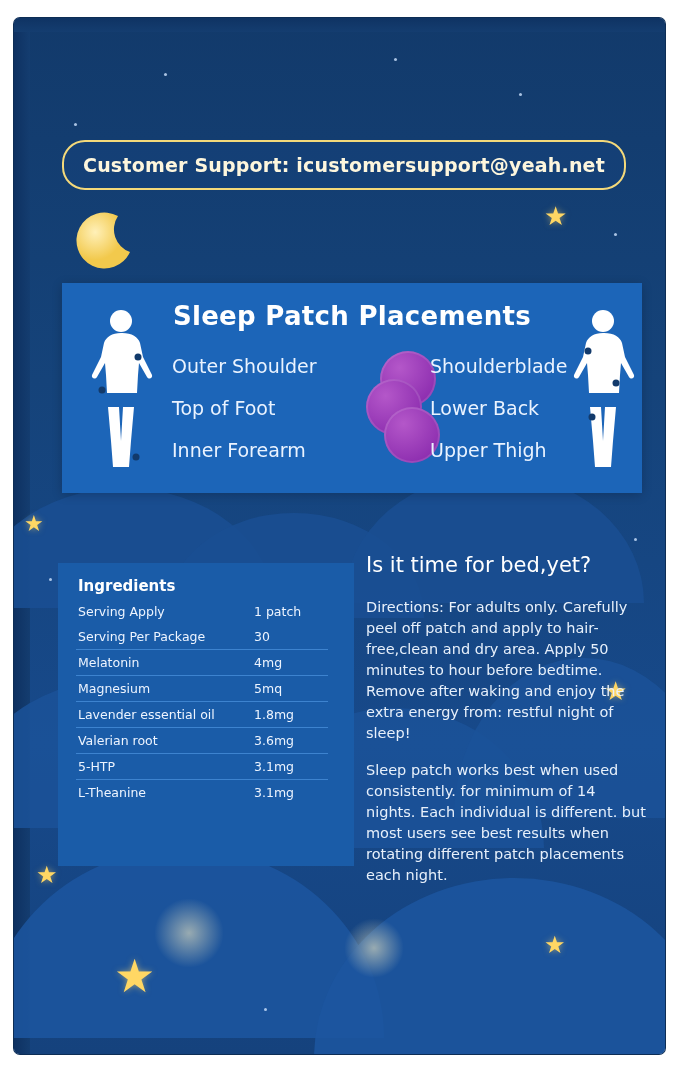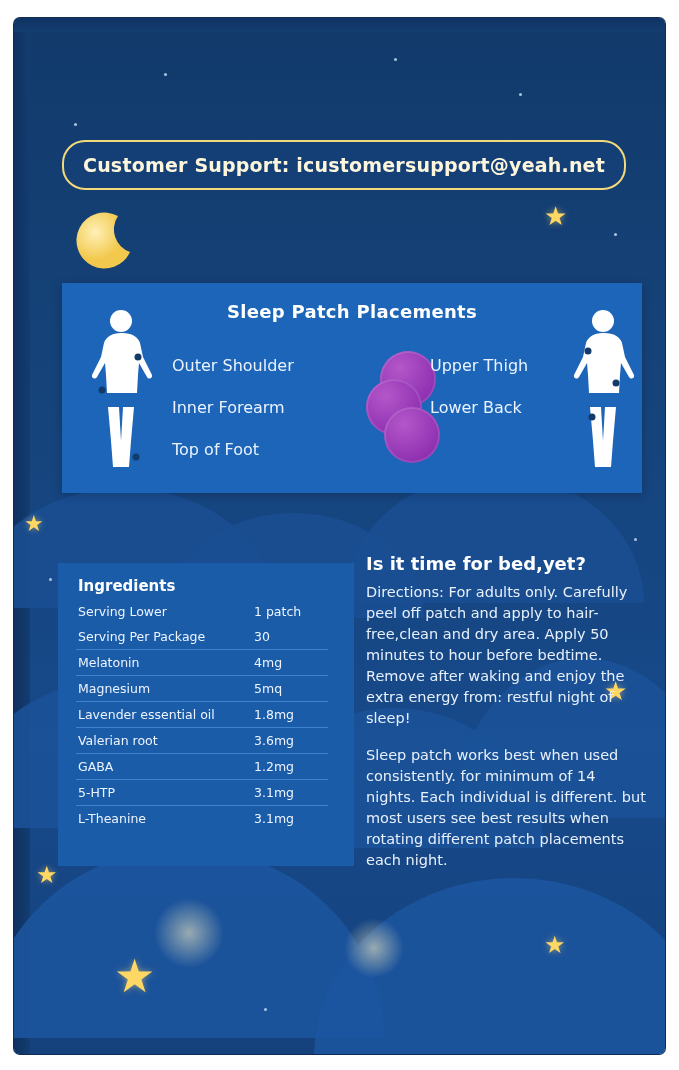--- a/index.html
+++ b/index.html
@@ -116,29 +116,29 @@
     height: 210px;
     background: #1c65b8;
     box-shadow: 0 2px 10px rgba(0,0,0,.2);
   }
   .placements-title {
     position: absolute;
     left: 0; right: 0;
     top: 18px;
     text-align: center;
     color: #ffffff;
-    font-size: 18px;
+    font-size: 26px;
     font-weight: bold;
     letter-spacing: .3px;
   }
   .placement-col {
     position: absolute;
     top: 62px;
     color: #eaf3ff;
-    font-size: 16px;
+    font-size: 19px;
     line-height: 42px;
   }
   .placement-col.left { left: 110px; width: 210px; }
   .placement-col.right { left: 368px; width: 210px; }
 
   .body-fig {
     position: absolute;
     top: 22px;
   }
   .body-fig.left { left: 14px; }
@@ -205,23 +205,23 @@
 
   
   .directions {
     position: absolute;
     left: 352px;
     top: 535px;
     width: 282px;
   }
   .dir-title {
     color: #ffffff;
-    font-size: 18px;
-    font-weight: bold;
-    margin: 0 0 8px 0;
+    font-size: 21px;
+    font-weight: normal;
+    margin: 0 0 20px 0;
   }
   .dir-para {
     color: #e7f0fb;
     font-size: 14.5px;
     line-height: 21px;
     margin: 0 0 16px 0;
   }
 </style>
 </head>
 <body>
@@ -283,54 +283,55 @@
         <path d="M32 102h11l2 34 1 26h-9l-2-26z"></path>
         <path d="M58 102H47l-2 34-1 26h9l2-26z"></path>
       </g>
       <circle cx="62" cy="52" r="3.5" fill="#123a6b"></circle>
       <circle cx="26" cy="85" r="3.5" fill="#123a6b"></circle>
       <circle cx="60" cy="152" r="3.5" fill="#123a6b"></circle>
     </svg>
 
     <div class="placement-col left">
       <div>Outer Shoulder</div>
+      <div>Top of Foot</div>
       <div>Inner Forearm</div>
-      <div>Top of Foot</div>
     </div>
 
     <div class="patches">
       <div class="patch p1"></div>
       <div class="patch p2"></div>
       <div class="patch p3"></div>
     </div>
 
     <div class="placement-col right">
+      <div>Shoulderblade</div>
+      <div>Lower Back</div>
       <div>Upper Thigh</div>
-      <div>Lower Back</div>
     </div>
 
     <svg class="body-fig right" width="90" height="175" viewBox="0 0 90 175">
       <g fill="#ffffff">
         <circle cx="45" cy="16" r="11"></circle>
         <path d="M45 28c-9 0-15 4-17 10l-3 14-9 18c-1 3 3 5 5 2l8-14 1 12 1 18h30l1-18 1-12 8 14c2 3 6 1 5-2l-9-18-3-14c-2-6-8-10-18-10z"></path>
         <path d="M32 102h11l2 34 1 26h-9l-2-26z"></path>
         <path d="M58 102H47l-2 34-1 26h9l2-26z"></path>
       </g>
       <circle cx="30" cy="46" r="3.5" fill="#123a6b"></circle>
       <circle cx="58" cy="78" r="3.5" fill="#123a6b"></circle>
       <circle cx="34" cy="112" r="3.5" fill="#123a6b"></circle>
     </svg>
   </div>
 
   <div class="ingredients">
     <div class="ing-title">Ingredients</div>
     <table class="ing-table">
       <tbody>
         <tr>
-          <td>Serving Lower</td>
+          <td>Serving Apply</td>
           <td class="val">1 patch</td>
         </tr>
         <tr>
           <td>Serving Per Package</td>
           <td class="val">30</td>
         </tr>
         <tr class="rule">
           <td>Melatonin</td>
           <td class="val">4mg</td>
         </tr>
@@ -338,24 +339,20 @@
           <td>Magnesium</td>
           <td class="val">5mq</td>
         </tr>
         <tr class="rule">
           <td>Lavender essential oil</td>
           <td class="val">1.8mg</td>
         </tr>
         <tr class="rule">
           <td>Valerian root</td>
           <td class="val">3.6mg</td>
-        </tr>
-        <tr class="rule">
-          <td>GABA</td>
-          <td class="val">1.2mg</td>
         </tr>
         <tr class="rule">
           <td>5-HTP</td>
           <td class="val">3.1mg</td>
         </tr>
         <tr class="rule">
           <td>L-Theanine</td>
           <td class="val">3.1mg</td>
         </tr>
       </tbody>

